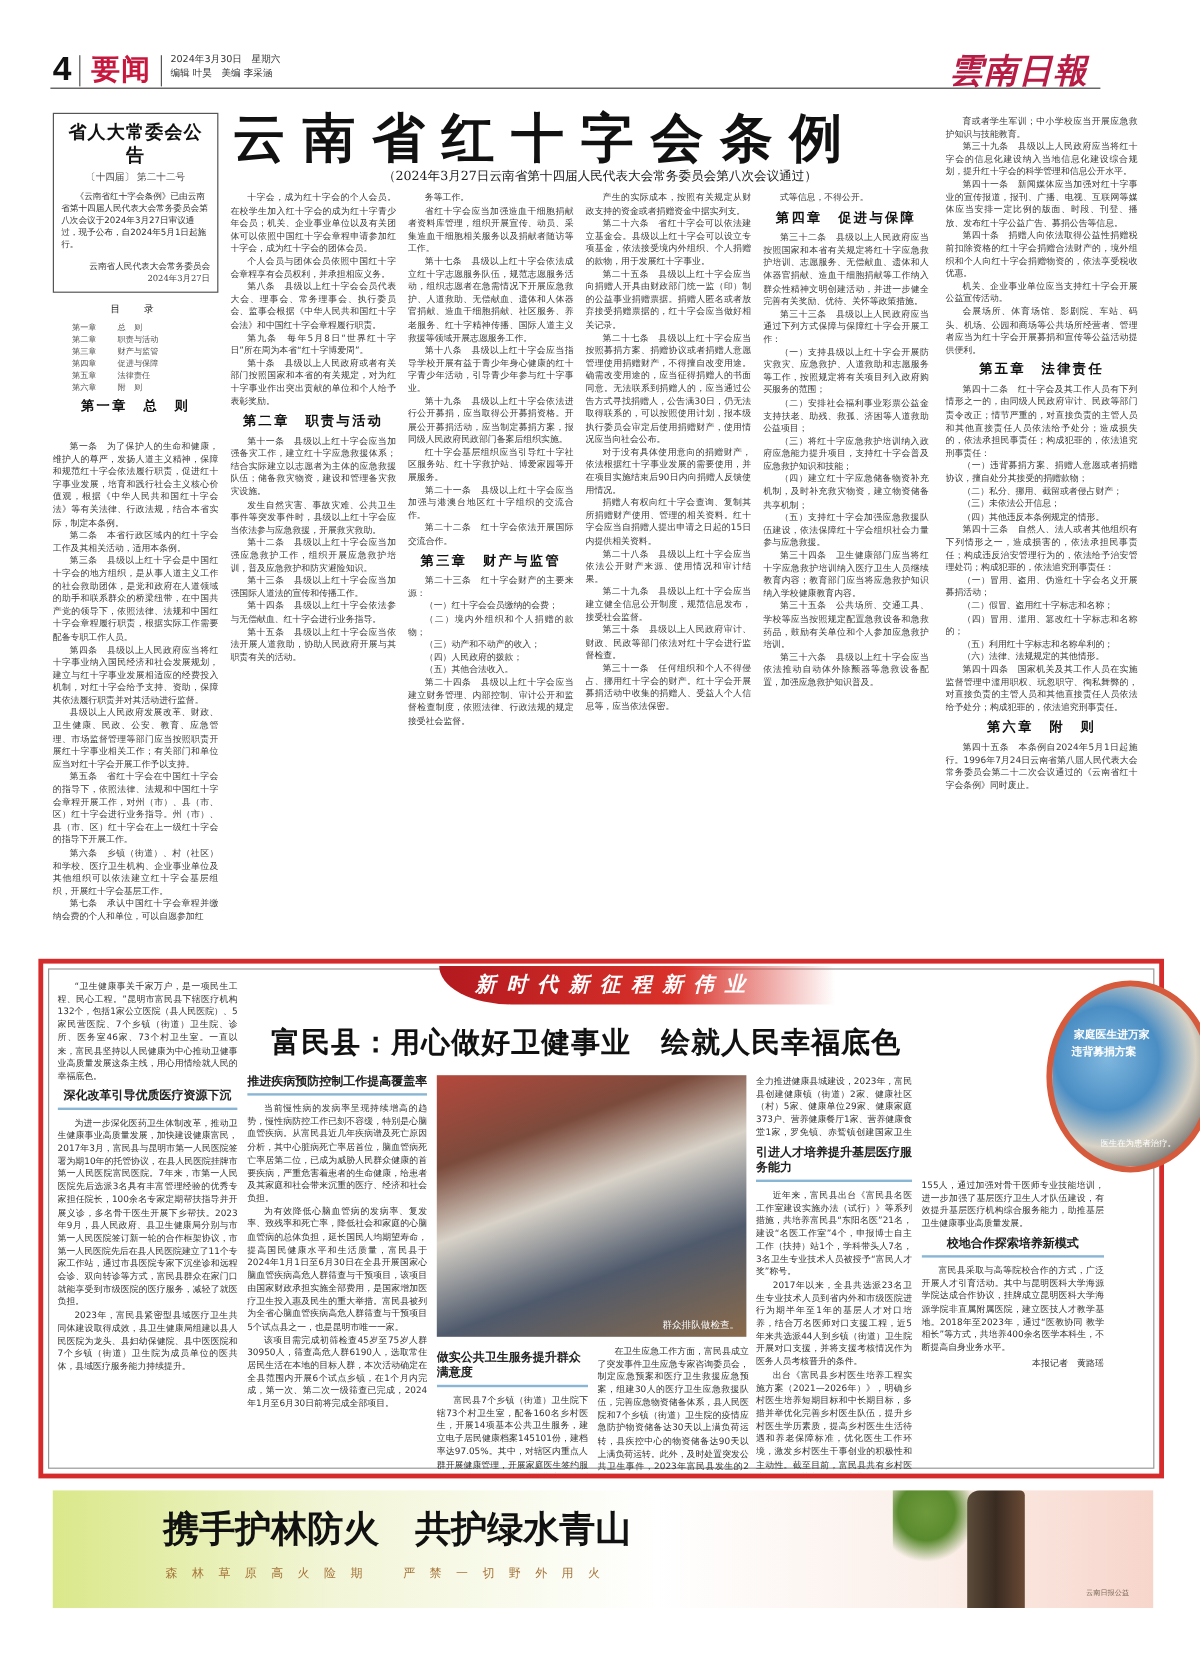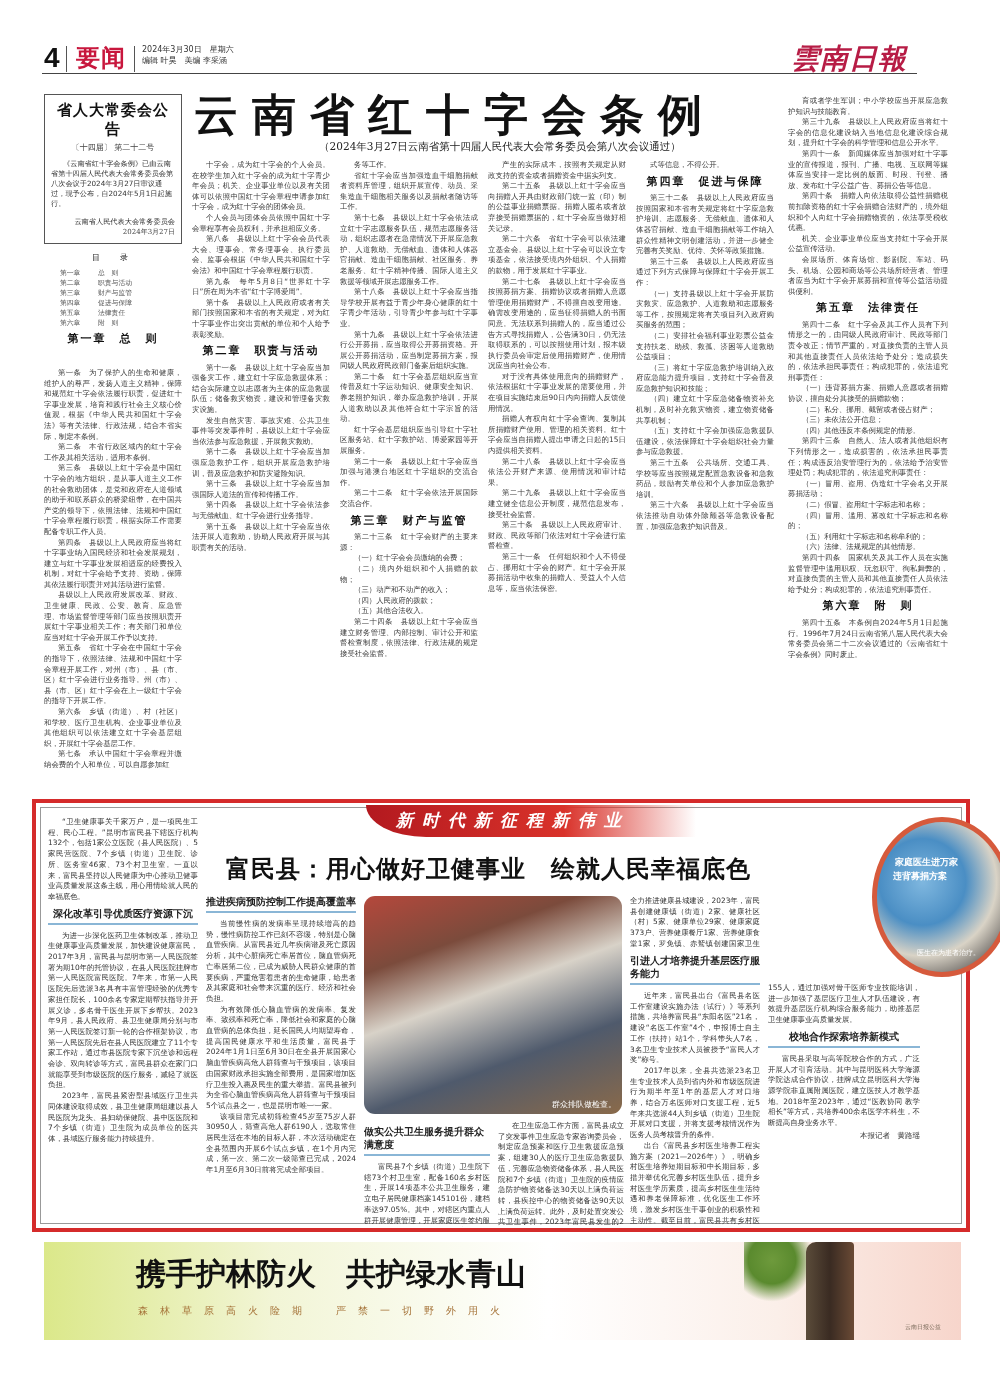--- a/index.html
+++ b/index.html
@@ -45,21 +45,21 @@
 .banner{position:absolute;left:330px;top:2px;width:330px;height:32px;
   background:linear-gradient(90deg,#b3191f 0%,#d9322a 60%,rgba(217,50,42,0) 100%);
   border-radius:0 0 0 60px / 0 0 0 32px;}
 .banner-txt{position:absolute;left:360px;top:6px;font-family:"DejaVu Serif",serif;font-style:italic;font-weight:bold;font-size:17px;color:#fff;letter-spacing:9px;}
 .ftitle{position:absolute;left:190px;top:50px;font-weight:bold;font-size:24px;color:#111;letter-spacing:1px;}
 .fcol{position:absolute;font-size:7.4px;line-height:10.7px;color:#333;text-align:justify;overflow:hidden;}
 .fcol p{text-indent:14px;}
 .subhead{font-weight:bold;font-size:10px;color:#222;text-align:center;line-height:13px;margin:4px 0 6px;padding-bottom:3px;border-bottom:2px solid #8ab6d6;}
 .subhead.left{text-align:left;}
 .photo1{position:absolute;left:328px;top:93px;width:258px;height:218px;
-  background:linear-gradient(160deg,#b5483c 0%,#7b4b3c 25%,#d8d2c8 45%,#4f5a6c 70%,#8a6a4a 100%);border-radius:11px;}
+  background:linear-gradient(160deg,#b5483c 0%,#7b4b3c 25%,#d8d2c8 45%,#4f5a6c 70%,#8a6a4a 100%);}
 .photo1 .cap{position:absolute;right:6px;bottom:4px;font-size:8px;color:#fff;}
 .photo2{position:absolute;left:836px;top:14px;width:140px;height:160px;border-radius:50%;
   border:5px solid #d65a3c;
   background:radial-gradient(circle at 35% 40%,#7fb7df 0%,#4a8ec4 35%,#d9d3c6 60%,#5e5a58 85%);overflow:hidden;}
 .photo2 .t1{position:absolute;left:18px;top:34px;font-size:9px;color:#fff;font-weight:bold;}
 .photo2 .t2{position:absolute;left:16px;top:48px;font-size:9px;color:#fff;font-weight:bold;}
 .photo2 .cap{position:absolute;left:40px;bottom:14px;font-size:7px;color:#fff;}
 .byline{text-align:right;font-size:7.5px;color:#333;margin-top:2px;}
 
 
@@ -136,55 +136,55 @@
       <p>第十三条　县级以上红十字会应当加强国际人道法的宣传和传播工作。</p>
       <p>第十四条　县级以上红十字会依法参与无偿献血、红十字会进行业务指导。</p>
       <p>第十五条　县级以上红十字会应当依法开展人道救助，协助人民政府开展与其职责有关的活动。</p>
     </div>
   <div class="col" id="col3" style="left:340px;top:160px;width:138px;height:633px;">
       <p>务等工作。</p>
       <p>省红十字会应当加强造血干细胞捐献者资料库管理，组织开展宣传、动员、采集造血干细胞相关服务以及捐献者随访等工作。</p>
       <p>第十七条　县级以上红十字会依法成立红十字志愿服务队伍，规范志愿服务活动，组织志愿者在急需情况下开展应急救护、人道救助、无偿献血、遗体和人体器官捐献、造血干细胞捐献、社区服务、养老服务、红十字精神传播、国际人道主义救援等领域开展志愿服务工作。</p>
       <p>第十八条　县级以上红十字会应当指导学校开展有益于青少年身心健康的红十字青少年活动，引导青少年参与红十字事业。</p>
       <p>第十九条　县级以上红十字会依法进行公开募捐，应当取得公开募捐资格。开展公开募捐活动，应当制定募捐方案，报同级人民政府民政部门备案后组织实施。</p>
-      <p>第二十条　红十字会基层组织应当宣传普及红十字运动知识、健康安全知识、养老照护知识，举办应急救护培训，开展人道救助以及其他符合红十字宗旨的活动。</p>
       <p>红十字会基层组织应当引导红十字社区服务站、红十字救护站、博爱家园等开展服务。</p>
       <p>第二十一条　县级以上红十字会应当加强与港澳台地区红十字组织的交流合作。</p>
       <p>第二十二条　红十字会依法开展国际交流合作。</p>
       <div class="chap">第三章　财产与监管</div>
       <p>第二十三条　红十字会财产的主要来源：</p>
       <p>（一）红十字会会员缴纳的会费；</p>
       <p>（二）境内外组织和个人捐赠的款物；</p>
       <p>（三）动产和不动产的收入；</p>
       <p>（四）人民政府的拨款；</p>
       <p>（五）其他合法收入。</p>
       <p>第二十四条　县级以上红十字会应当建立财务管理、内部控制、审计公开和监督检查制度，依照法律、行政法规的规定接受社会监督。</p>
     </div>
   <div class="col" id="col4" style="left:488px;top:160px;width:138px;height:633px;">
       <p>产生的实际成本，按照有关规定从财政支持的资金或者捐赠资金中据实列支。</p>
+      <p>第二十六条　省红十字会可以依法建立基金会。县级以上红十字会可以设立专项基金，依法接受境内外组织、个人捐赠的款物，用于发展红十字事业。</p>
       <p>第二十五条　县级以上红十字会应当向捐赠人开具由财政部门统一监（印）制的公益事业捐赠票据。捐赠人匿名或者放弃接受捐赠票据的，红十字会应当做好相关记录。</p>
-      <p>第二十六条　省红十字会可以依法建立基金会。县级以上红十字会可以设立专项基金，依法接受境内外组织、个人捐赠的款物，用于发展红十字事业。</p>
       <p>第二十七条　县级以上红十字会应当按照募捐方案、捐赠协议或者捐赠人意愿管理使用捐赠财产，不得擅自改变用途。确需改变用途的，应当征得捐赠人的书面同意。无法联系到捐赠人的，应当通过公告方式寻找捐赠人，公告满30日，仍无法取得联系的，可以按照使用计划，报本级执行委员会审定后使用捐赠财产，使用情况应当向社会公布。</p>
       <p>对于没有具体使用意向的捐赠财产，依法根据红十字事业发展的需要使用，并在项目实施结束后90日内向捐赠人反馈使用情况。</p>
       <p>捐赠人有权向红十字会查询、复制其所捐赠财产使用、管理的相关资料。红十字会应当自捐赠人提出申请之日起的15日内提供相关资料。</p>
       <p>第二十八条　县级以上红十字会应当依法公开财产来源、使用情况和审计结果。</p>
       <p>第二十九条　县级以上红十字会应当建立健全信息公开制度，规范信息发布，接受社会监督。</p>
       <p>第三十条　县级以上人民政府审计、财政、民政等部门依法对红十字会进行监督检查。</p>
       <p>第三十一条　任何组织和个人不得侵占、挪用红十字会的财产。红十字会开展募捐活动中收集的捐赠人、受益人个人信息等，应当依法保密。</p>
     </div>
   <div class="col" id="col5" style="left:636px;top:160px;width:138px;height:633px;">
       <p>式等信息，不得公开。</p>
       <div class="chap">第四章　促进与保障</div>
       <p>第三十二条　县级以上人民政府应当按照国家和本省有关规定将红十字应急救护培训、志愿服务、无偿献血、遗体和人体器官捐献、造血干细胞捐献等工作纳入群众性精神文明创建活动，并进一步健全完善有关奖励、优待、关怀等政策措施。</p>
       <p>第三十三条　县级以上人民政府应当通过下列方式保障与保障红十字会开展工作：</p>
       <p>（一）支持县级以上红十字会开展防灾救灾、应急救护、人道救助和志愿服务等工作，按照规定将有关项目列入政府购买服务的范围；</p>
       <p>（二）安排社会福利事业彩票公益金支持扶老、助残、救孤、济困等人道救助公益项目；</p>
       <p>（三）将红十字应急救护培训纳入政府应急能力提升项目，支持红十字会普及应急救护知识和技能；</p>
       <p>（四）建立红十字应急储备物资补充机制，及时补充救灾物资，建立物资储备共享机制；</p>
       <p>（五）支持红十字会加强应急救援队伍建设，依法保障红十字会组织社会力量参与应急救援。</p>
+      <p>第三十四条　卫生健康部门应当将红十字应急救护培训纳入医疗卫生人员继续教育内容；教育部门应当将应急救护知识纳入学校健康教育内容。</p>
       <p>第三十五条　公共场所、交通工具、学校等应当按照规定配置急救设备和急救药品，鼓励有关单位和个人参加应急救护培训。</p>
       <p>第三十六条　县级以上红十字会应当依法推动自动体外除颤器等急救设备配置，加强应急救护知识普及。</p>
     </div>
   <div class="col" id="col6" style="left:788px;top:96px;width:160px;height:697px;">
       <p>育或者学生军训；中小学校应当开展应急救护知识与技能教育。</p>
       <p>第三十九条　县级以上人民政府应当将红十字会的信息化建设纳入当地信息化建设综合规划，提升红十字会的科学管理和信息公开水平。</p>
       <p>第四十一条　新闻媒体应当加强对红十字事业的宣传报道，报刊、广播、电视、互联网等媒体应当安排一定比例的版面、时段、刊登、播放、发布红十字公益广告、募捐公告等信息。</p>
       <p>第四十条　捐赠人向依法取得公益性捐赠税前扣除资格的红十字会捐赠合法财产的，境外组织和个人向红十字会捐赠物资的，依法享受税收优惠。</p>
       <p>机关、企业事业单位应当支持红十字会开展公益宣传活动。</p>
       <p>会展场所、体育场馆、影剧院、车站、码头、机场、公园和商场等公共场所经营者、管理者应当为红十字会开展募捐和宣传等公益活动提供便利。</p>

